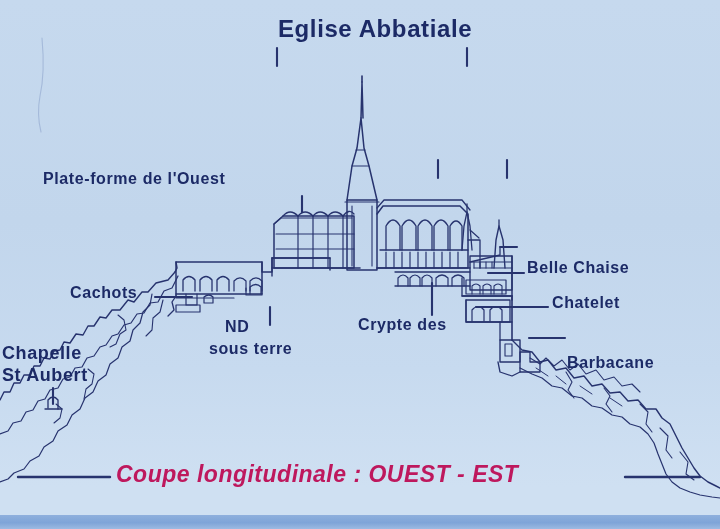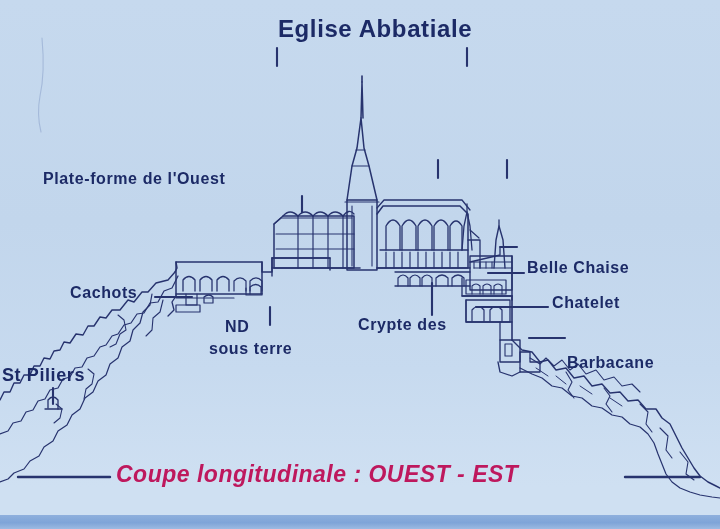--- a/index.html
+++ b/index.html
@@ -256,18 +256,19 @@
 
   <div class="lbl lbl-md" style="left:567px; top:326px;margin-top:28px;">Barbacane</div>
 
   <div class="lbl lbl-md" style="left:70px; top:284px;">Cachots</div>
 
   <div class="lbl lbl-md" style="left:225px; top:318px;">ND</div>
   <div class="lbl lbl-md" style="left:209px; top:340px;">sous terre</div>
 
   <div class="lbl lbl-md" style="left:358px; top:316px;">Crypte des</div>
 
-  <div class="lbl lbl-sm" style="left:2px; top:366px;">St Piliers</div>
+  <div class="lbl lbl-sm" style="left:2px; top:344px;">Chapelle</div>
+  <div class="lbl lbl-sm" style="left:2px; top:366px;">St Aubert</div>
 
   <div class="caption" style="left:116px; top:461px;">Coupe longitudinale : OUEST - EST</div>
 
   <div id="bottom-band"></div>
 </div>
 
 </body></html>

